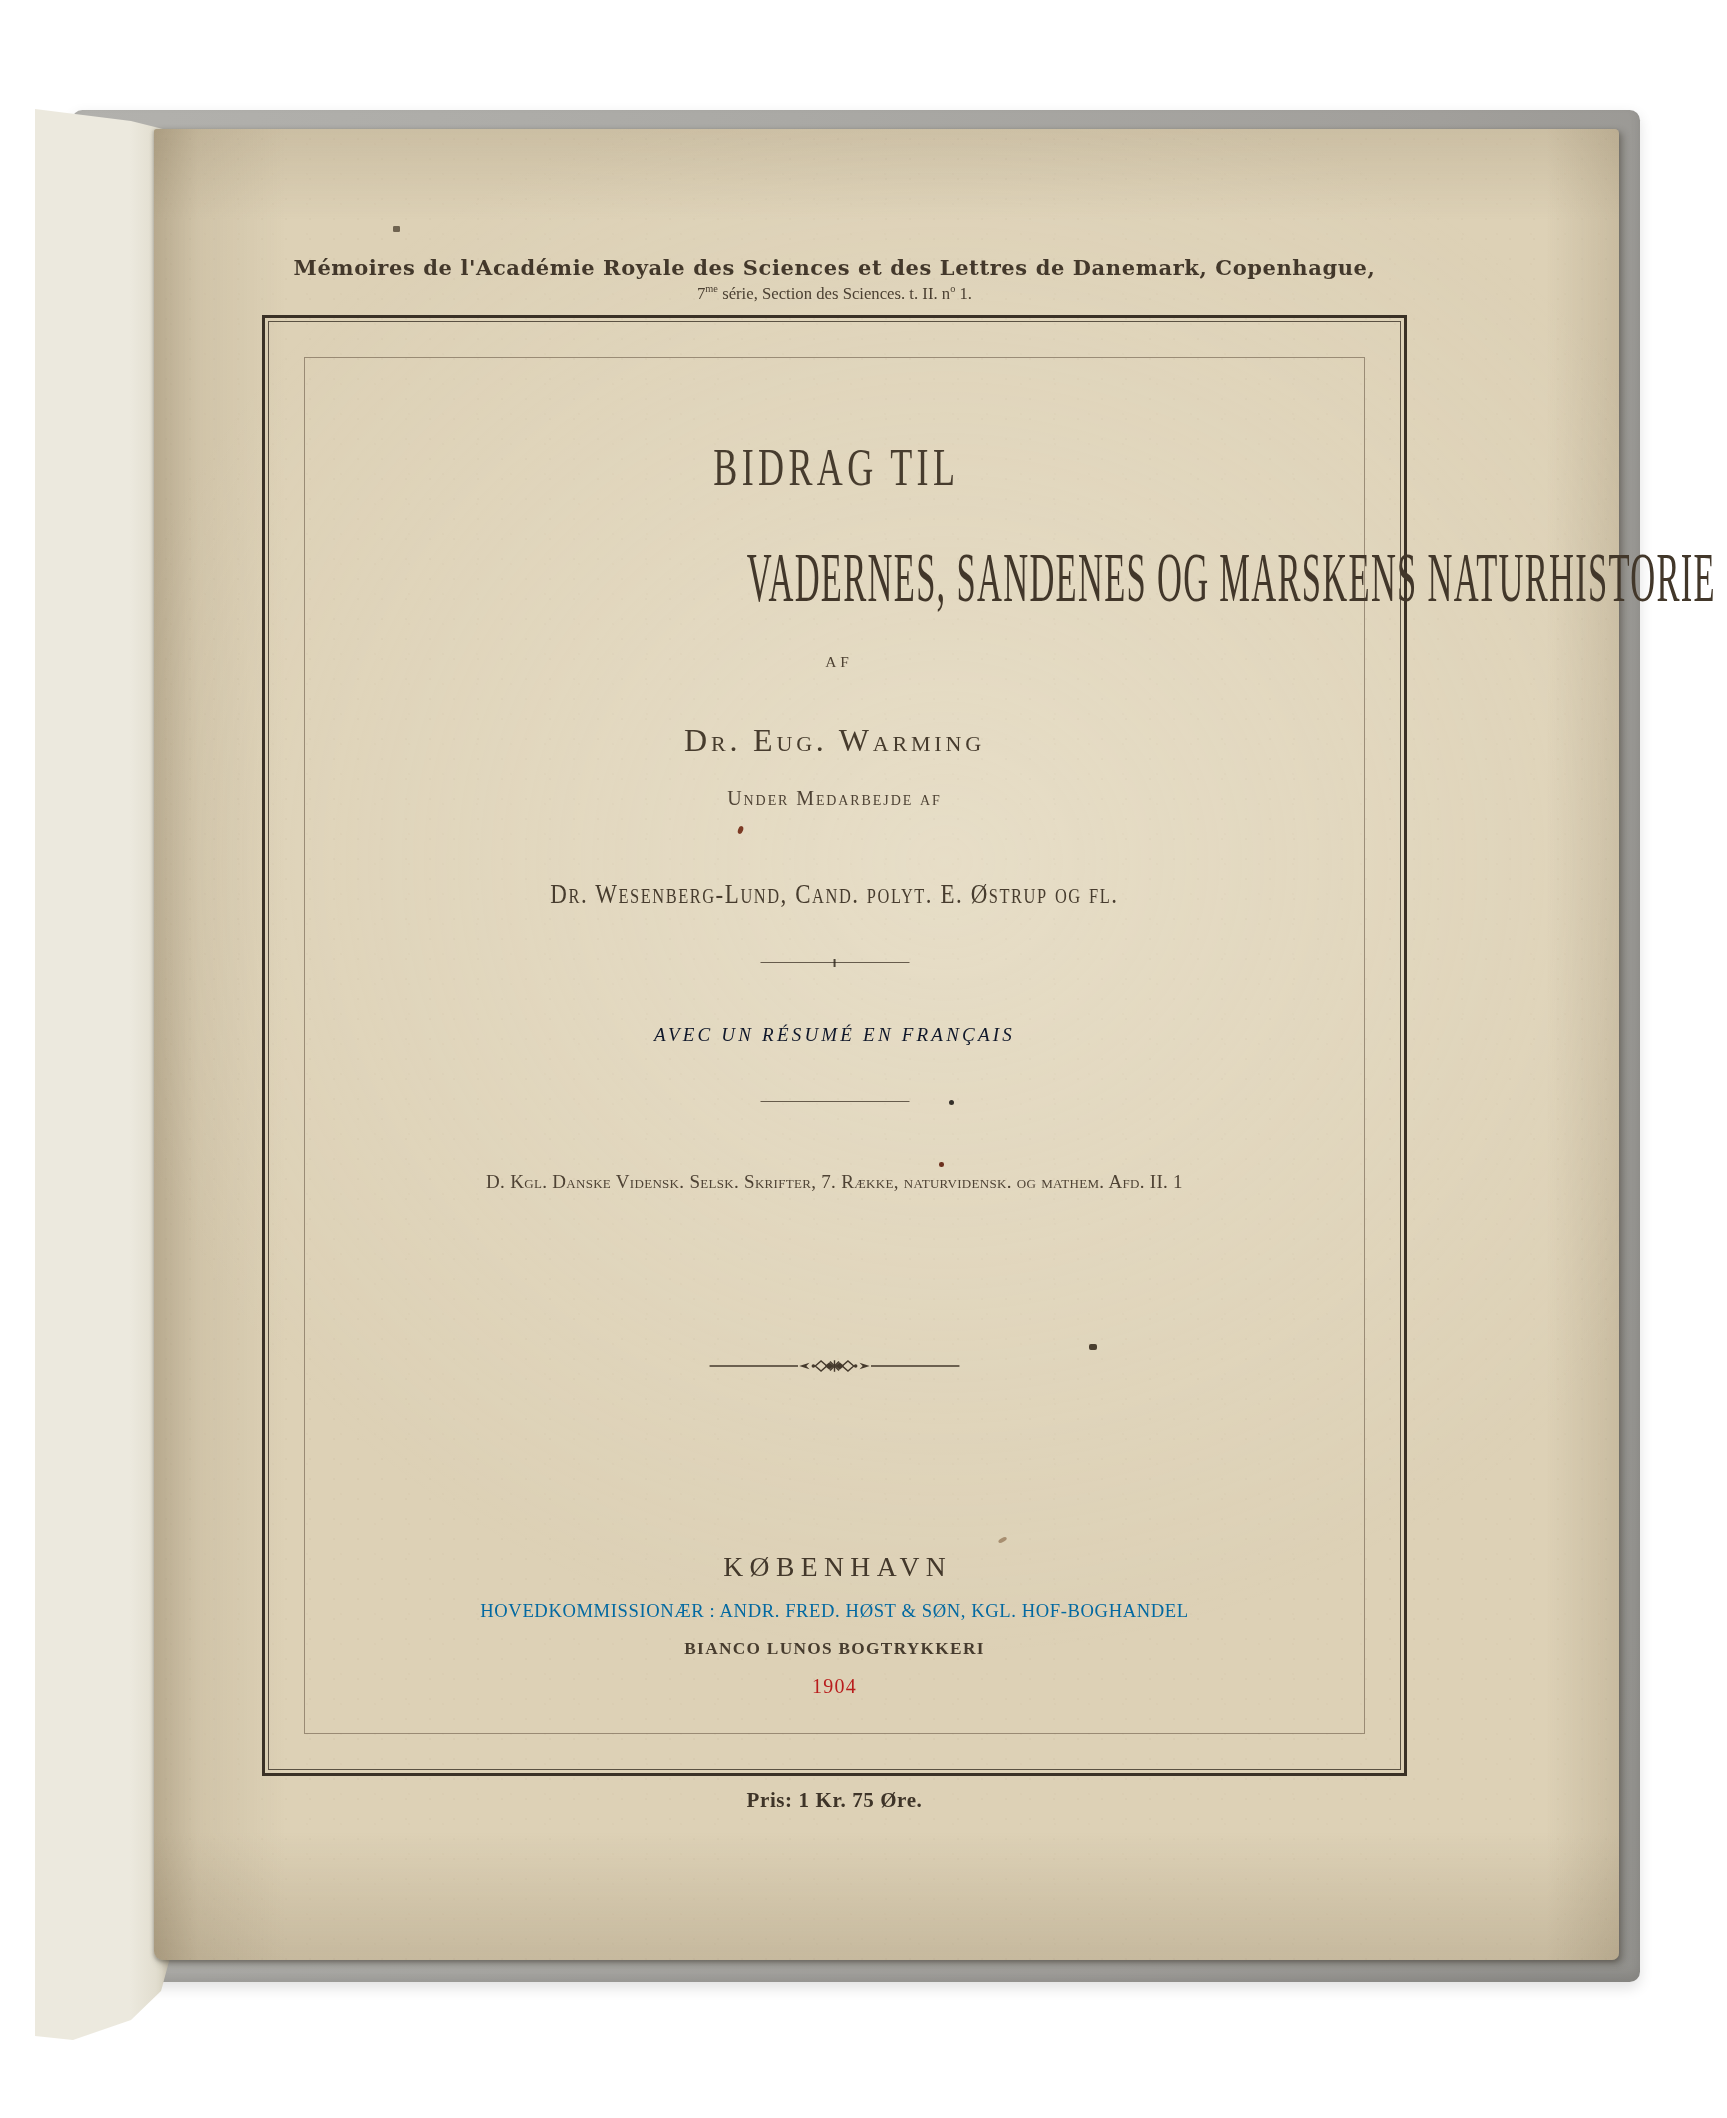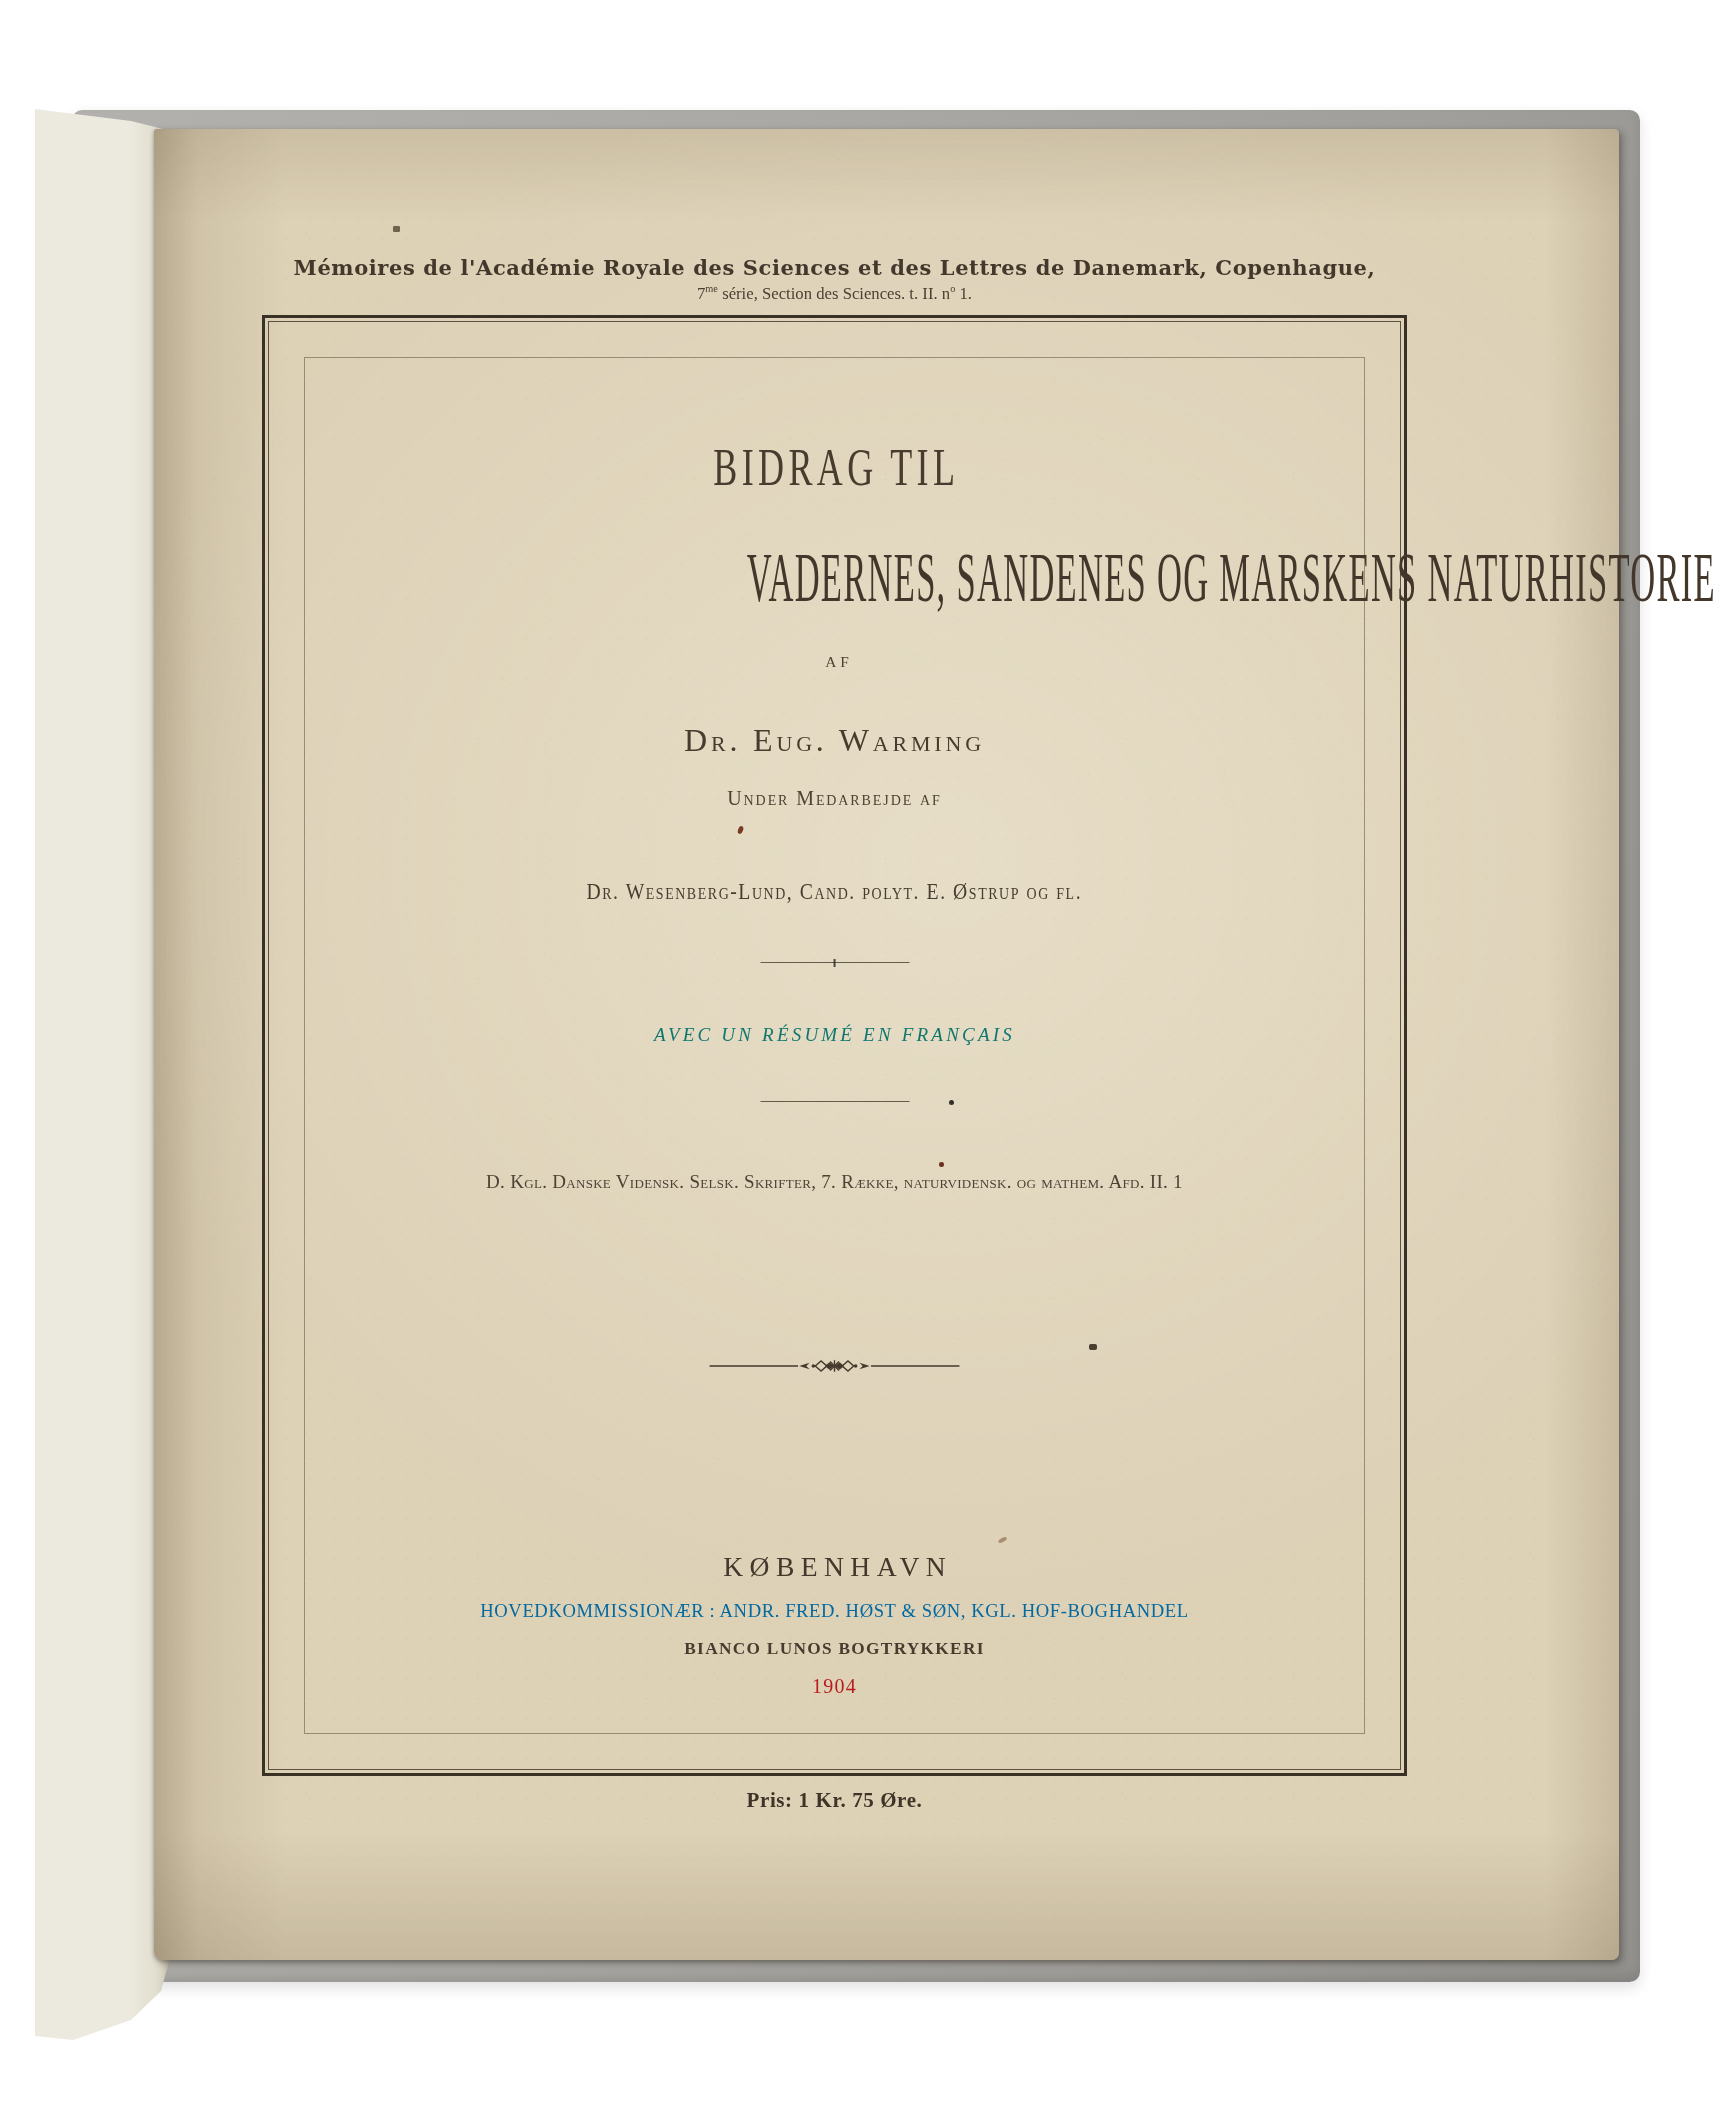--- a/index.html
+++ b/index.html
@@ -57,31 +57,31 @@
   .h2 sup{font-size:.62em;}
 
   .pretitle{top:308px;font-size:53px;color:#473c2e;}
   .pretitle span{display:inline-block;transform:scaleX(.68);letter-spacing:6.4px;padding-left:6.4px;}
   .maintitle{top:410px;font-size:69px;color:#42372a;}
   .maintitle span{display:inline-block;transform:scaleX(.50);letter-spacing:2.6px;}
 
   .af{top:524px;font-size:15.4px;letter-spacing:3.8px;padding-left:9px;color:#4e4234;}
   .author{top:593px;font-size:32px;font-variant:small-caps;letter-spacing:3.8px;color:#473c2e;}
   .collab-label{top:658px;font-size:20px;font-variant:small-caps;letter-spacing:1.9px;color:#4e4234;}
-  .collabs{top:749px;font-size:24px;font-variant:small-caps;color:#473c2e;}
+  .collabs{top:749px;font-size:28px;font-variant:small-caps;color:#473c2e;}
   .collabs span{display:inline-block;transform:scaleX(.82);letter-spacing:1.9px;}
 
   .rule{position:absolute;left:50%;transform:translateX(-50%);width:149px;height:1.3px;
         background:rgba(66,55,42,.78);}
   .rule-1{top:833px;}
   .rule-2{top:972px;}
   .rule .tick{position:absolute;left:50%;top:-3.2px;width:1.9px;height:7.7px;
         background:rgba(50,42,32,.85);transform:translateX(-50%);}
 
-  .resume{top:895px;font-size:19px;font-style:italic;letter-spacing:3.2px;color:#0f766e;}
+  .resume{top:895px;font-size:19px;font-style:italic;letter-spacing:3.2px;color:#0f172a;}
   .series{top:1042px;font-size:19px;font-variant:small-caps;letter-spacing:0.3px;color:#4e4234;}
 
   .ornament-wrap{top:1228px;}
   .ornament-wrap svg{vertical-align:middle;}
 
   .city{top:1422px;font-size:27.6px;letter-spacing:6.4px;padding-left:6.4px;color:#43382b;}
   .commissioner{top:1471px;font-size:18.6px;letter-spacing:0.6px;color:#0369a1;}
   .printer{top:1510px;font-size:17.3px;font-weight:700;letter-spacing:1.3px;color:#473c2e;}
   .year{top:1546px;font-size:20px;letter-spacing:1.3px;color:#b91c1c;}
   .price{top:1659px;font-family:Liberation Serif, serif;font-size:21px;font-weight:700;

